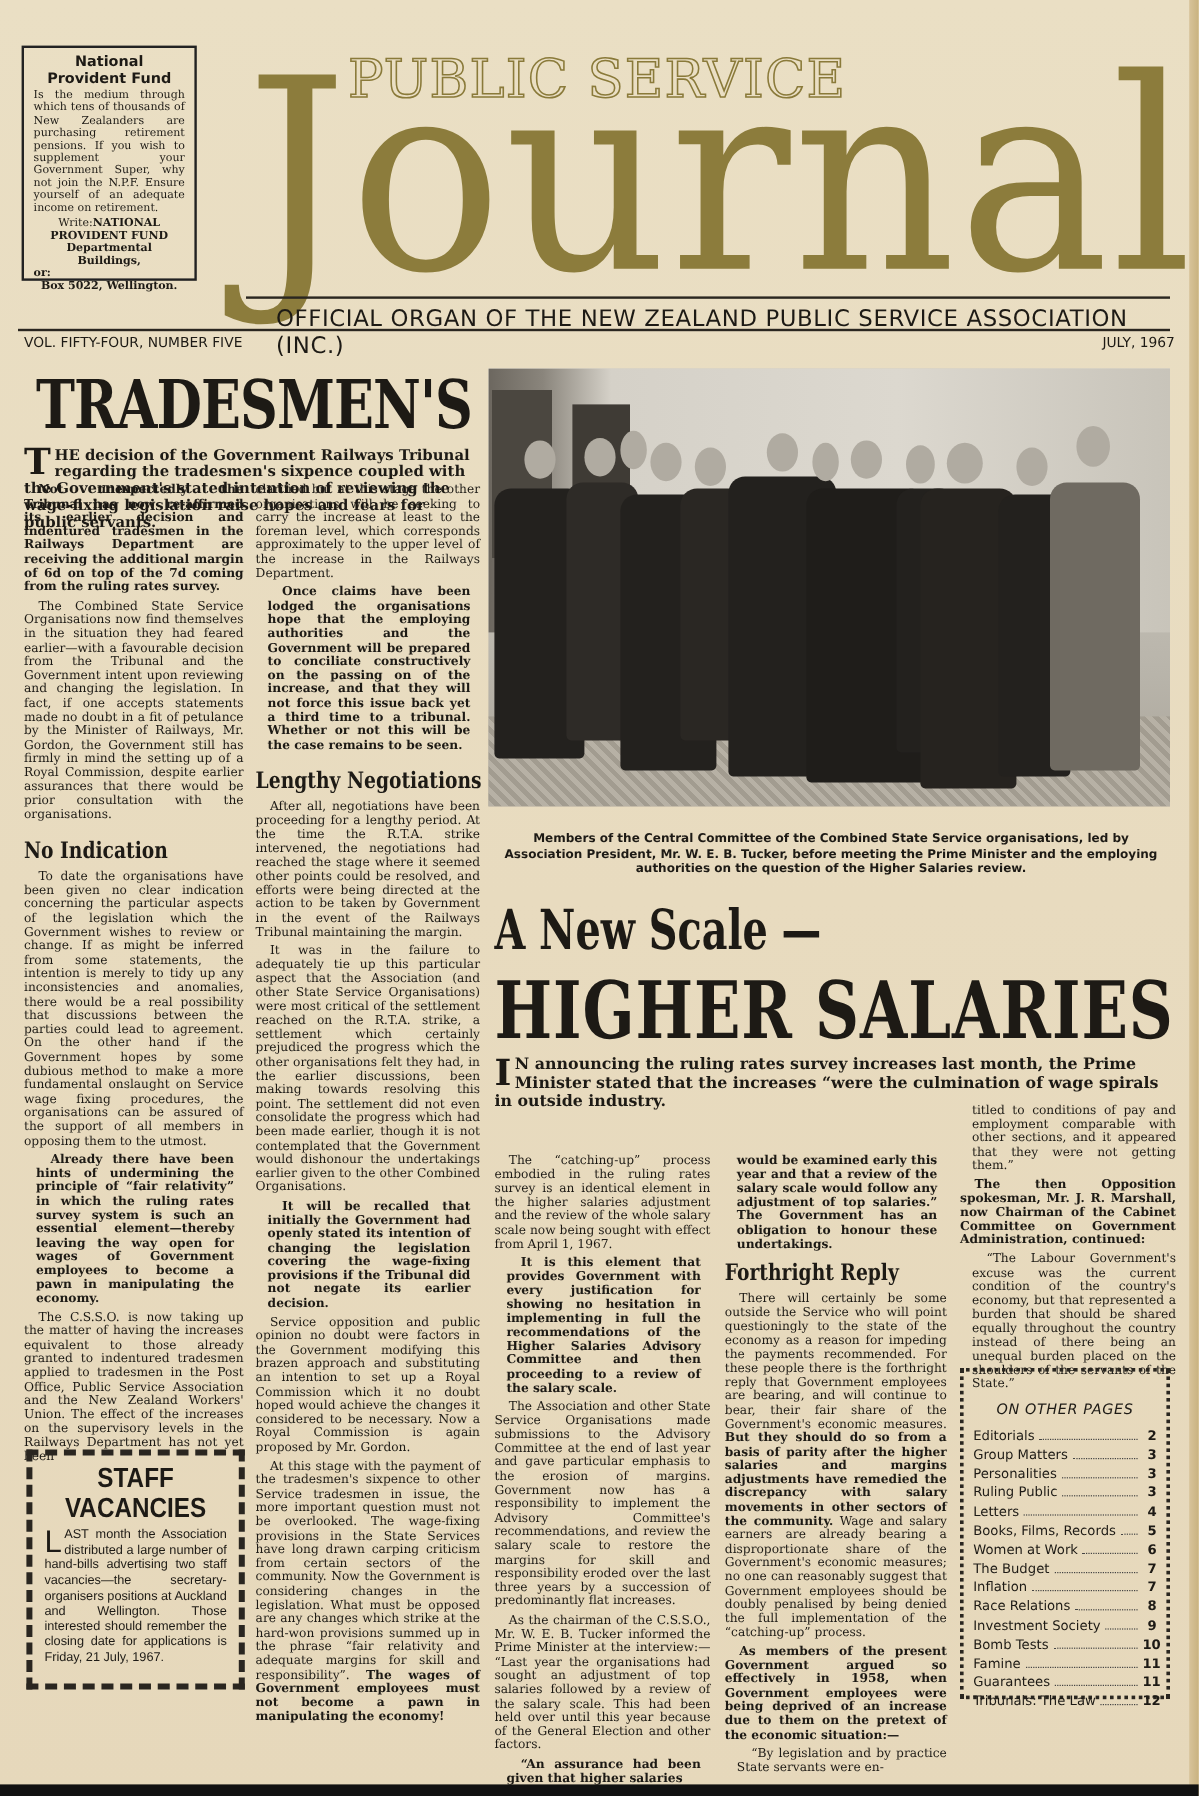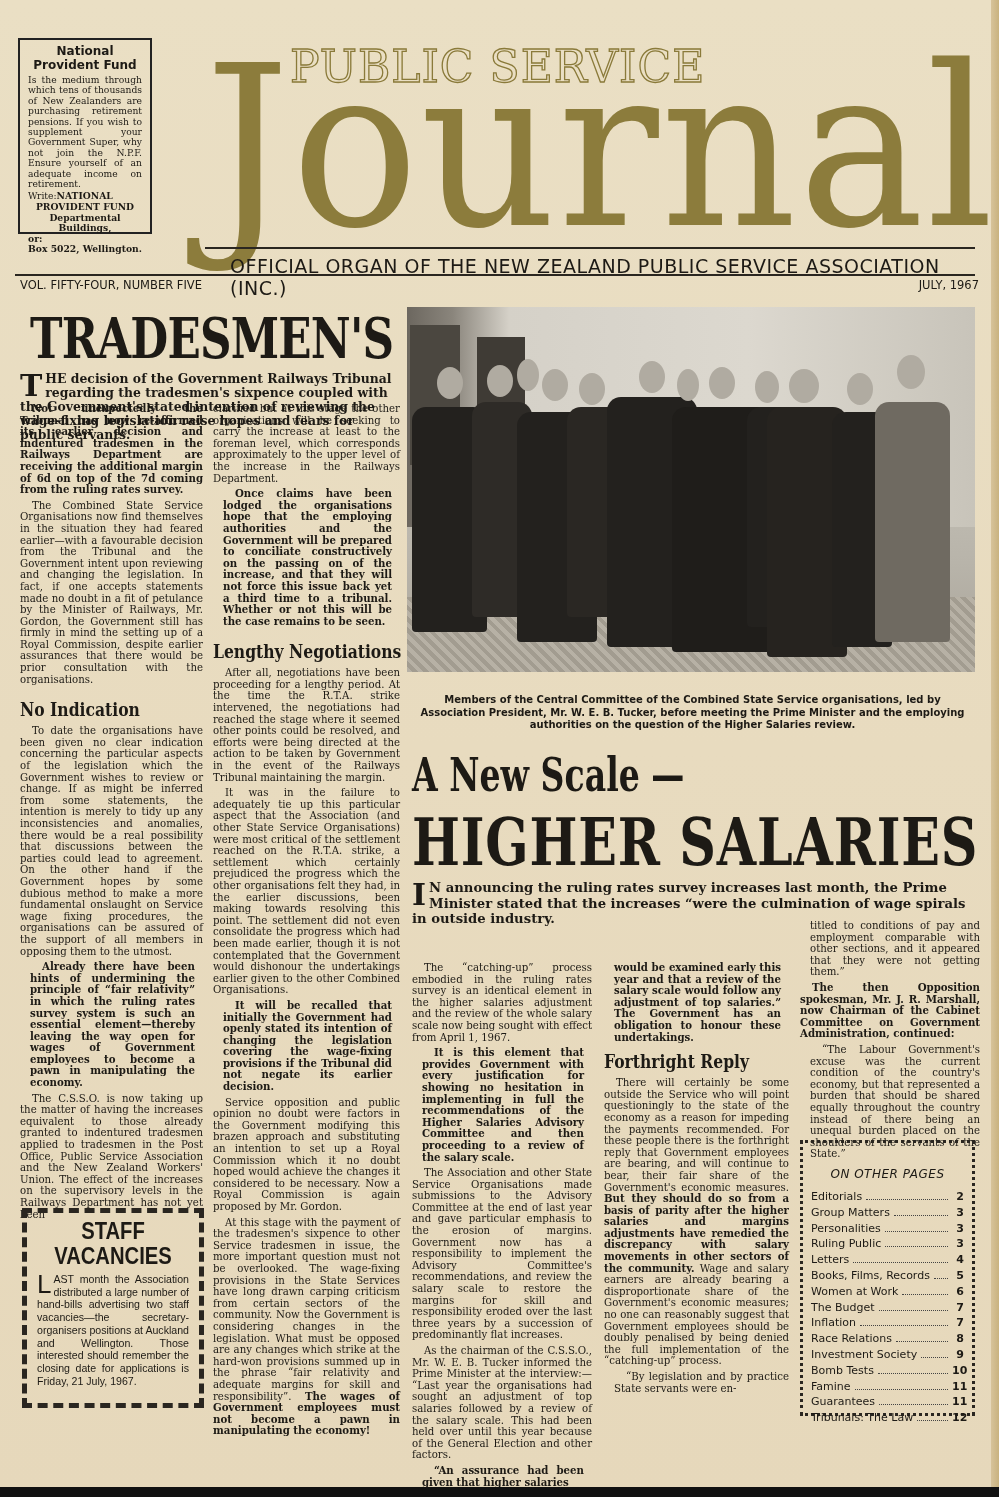--- a/index.html
+++ b/index.html
@@ -9,25 +9,25 @@
     color: #1d1a15;
     font-family: "DejaVu Serif", serif;
     position: relative;
   }
   .page { position: absolute; left: 0; top: 0; width: 999px; height: 1497px;
     background: linear-gradient(180deg,#eadfc4 0%,#e8dbbf 50%,#e6d8bb 100%); }
   .right-edge { position:absolute; right:0; top:0; width:8px; height:1497px; background:linear-gradient(90deg,#d7c39a,#c9b27f); }
   .bottom-edge { position:absolute; left:0; bottom:0; width:999px; height:10px; background:#111; }
 
   
-  .npf-box { position:absolute; left:18px; top:38px; width:134px; height:196px; border:2px solid #222; padding:4px 8px; }
+  .npf-box { position:absolute; left:18px; top:38px; width:146px; height:196px; border:2px solid #222; padding:4px 8px; }
   .npf-title { font-family:"DejaVu Sans",sans-serif; font-weight:bold; font-size:12px; text-align:center; line-height:14px; }
   .npf-body { font-size:9.2px; line-height:10.4px; text-align:justify; margin-top:3px; }
   .npf-write { font-size:9.2px; line-height:10.6px; font-weight:bold; margin-top:2px; }
-  .npf-write .l1 { display:flex; justify-content:flex-start; }
+  .npf-write .l1 { display:flex; justify-content:center; }
   .npf-write .c { text-align:center; }
 
   
   .mast-top { position:absolute; left:290px; top:42px; width:700px; font-family:"DejaVu Serif",serif; font-size:44px; color:transparent;
      -webkit-text-stroke:1.3px #8a7a3a; letter-spacing:1px; line-height:50px; }
   .mast-journal { position:absolute; left:205px; top:48px; font-family:"DejaVu Serif",serif; font-size:222px; line-height:200px; color:#8c7c3c; letter-spacing:2px; transform:scaleX(0.95); transform-origin:left top; }
   .rule { position:absolute; height:2px; background:#2a2620; }
   .subtitle { position:absolute; left:230px; top:255px; font-family:"DejaVu Sans",sans-serif; font-size:19px; letter-spacing:0.5px; }
   .vol { position:absolute; left:20px; top:278px; font-family:"DejaVu Sans",sans-serif; font-size:11.5px; }
   .date { position:absolute; right:20px; top:278px; font-family:"DejaVu Sans",sans-serif; font-size:11.5px; }
@@ -182,20 +182,21 @@
     <p class="inset">It is this element that provides Government with every justification for showing no hesitation in implementing in full the recommendations of the Higher Salaries Advisory Committee and then proceeding to a review of the salary scale.</p>
     <p>The Association and other State Service Organisations made submissions to the Advisory Committee at the end of last year and gave particular emphasis to the erosion of margins. Government now has a responsibility to implement the Advisory Committee's recommendations, and review the salary scale to restore the margins for skill and responsibility eroded over the last three years by a succession of predominantly flat increases.</p>
     <p>As the chairman of the C.S.S.O., Mr. W. E. B. Tucker informed the Prime Minister at the interview:— “Last year the organisations had sought an adjustment of top salaries followed by a review of the salary scale. This had been held over until this year because of the General Election and other factors.</p>
     <p class="inset">“An assurance had been given that higher salaries</p>
   </div>
 
   <div class="col col4">
     <p class="inset" style="text-indent:0">would be examined early this year and that a review of the salary scale would follow any adjustment of top salaries.” The Government has an obligation to honour these undertakings.</p>
     <h3>Forthright Reply</h3>
     <p><span>There will certainly be some outside the Service who will point questioningly to the state of the economy as a reason for impeding the payments recommended. For these people there is the forthright reply that Government employees are bearing, and will continue to bear, their fair share of the Government's economic measures.</span> <b>But they should do so from a basis of parity after the higher salaries and margins adjustments have remedied the discrepancy with salary movements in other sectors of the community.</b> <span>Wage and salary earners are already bearing a disproportionate share of the Government's economic measures; no one can reasonably suggest that Government employees should be doubly penalised by being denied the full implementation of the “catching-up” process.</span></p>
+    <p class="bold">As members of the present Government argued so effectively in 1958, when Government employees were being deprived of an increase due to them on the pretext of the economic situation:—</p>
     <p style="margin-left:10px">“By legislation and by practice State servants were en-</p>
   </div>
 
   <div class="col col5">
     <p style="margin-left:10px; text-indent:0">titled to conditions of pay and employment comparable with other sections, and it appeared that they were not getting them.”</p>
     <p class="bold">The then Opposition spokesman, Mr. J. R. Marshall, now Chairman of the Cabinet Committee on Government Administration, continued:</p>
     <p style="margin-left:10px">“The Labour Government's excuse was the current condition of the country's economy, but that represented a burden that should be shared equally throughout the country instead of there being an unequal burden placed on the shoulders of the servants of the State.”</p>
   </div>
 
   <div class="toc">

